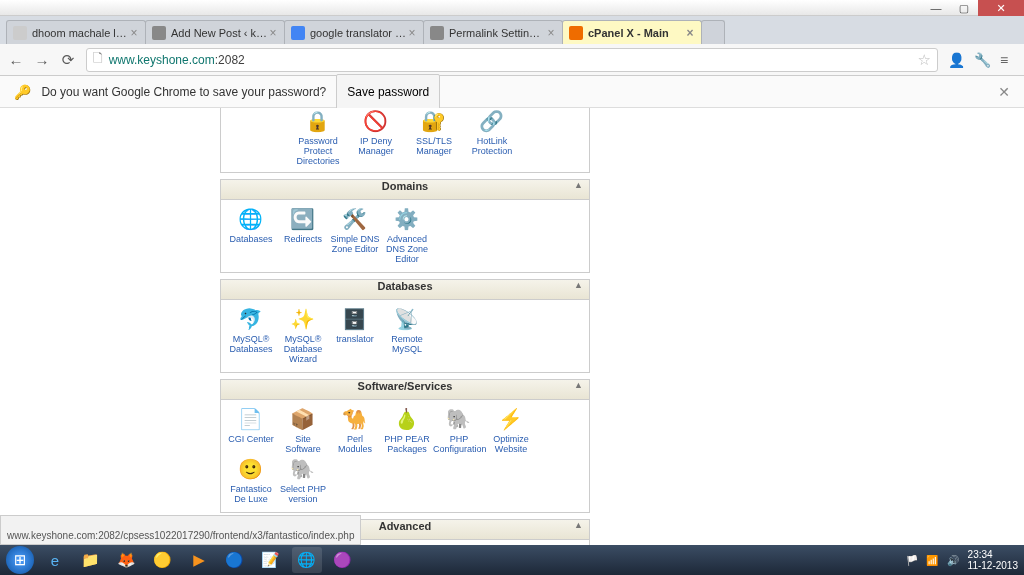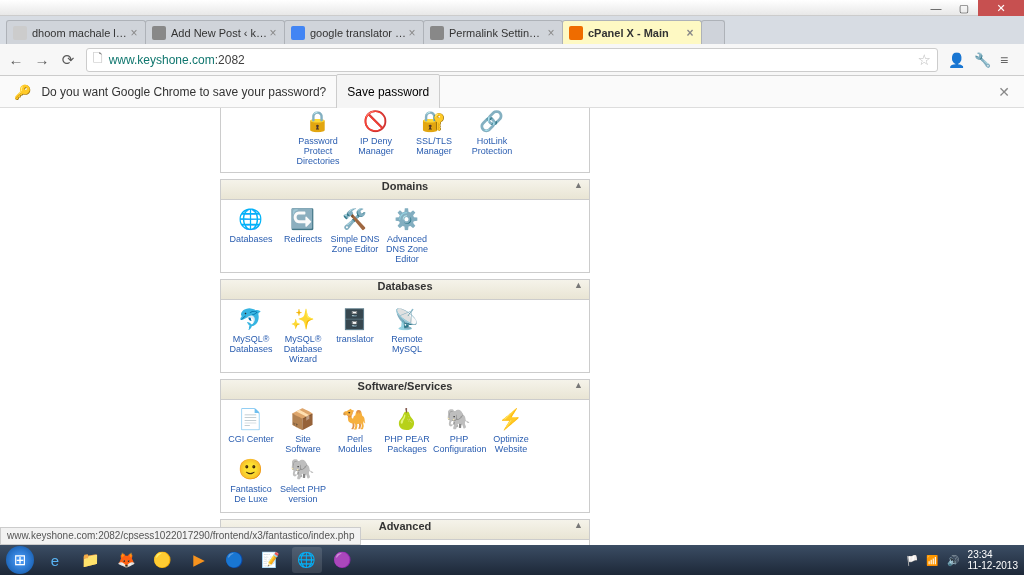--- a/index.html
+++ b/index.html
@@ -31,21 +31,21 @@
   .cpanel { width:780px; margin-left:220px; }
   .leftover { display:flex; justify-content:center; gap:4px; padding:0 0 6px; background:#fff; border:1px solid #ccc; border-top:none; width:370px;}
   .cp-item { width:54px; text-align:center; font-size:9px; color:#2a5db0; }
   .cp-item .ic { width:32px; height:26px; margin:0 auto 2px; display:flex; align-items:center; justify-content:center; font-size:20px;}
   .cp-box { border:1px solid #ccc; margin-top:6px; width:370px; background:#fff;}
   .cp-head { height:20px; background:linear-gradient(#f5f3ea,#e9e5d4); border-bottom:1px solid #ccc; display:flex; align-items:flex-start; justify-content:center; font-size:11px; font-weight:bold; color:#333; position:relative;}
   .cp-head .tri { position:absolute; right:6px; color:#777; font-size:9px;}
   .cp-body { display:flex; flex-wrap:wrap; padding:6px 4px 8px; gap:2px 0;}
   .cp-body .cp-item { width:52px;}
   
-  .status { position:absolute; bottom:30px; left:0; height:18px; background:#f2f2f2; border:1px solid #ccc; font-size:10px; color:#555; padding:2px 6px; display:inline-block;}
+  .status { position:absolute; bottom:30px; left:0; height:18px; background:#f2f2f2; border:1px solid #ccc; font-size:10px; color:#555; padding:14px 6px; display:inline-block;}
   
   .taskbar { position:absolute; bottom:0; left:0; right:0; height:30px; background:linear-gradient(#3b4d64,#1d2838); display:flex; align-items:center; padding:0 6px; gap:6px;}
   .tb-ic { width:30px; height:26px; border-radius:3px; display:flex; align-items:center; justify-content:center; color:#fff; font-size:15px;}
   .tb-ic.start { background:radial-gradient(circle,#4ea1ff,#0b4f9e); border-radius:50%; width:28px; height:28px;}
   .tb-right { margin-left:auto; display:flex; align-items:center; gap:8px; color:#fff; font-size:10px;}
   .tb-right .clock { line-height:1.1;}
 </style>
 </head>
 <body>
 

